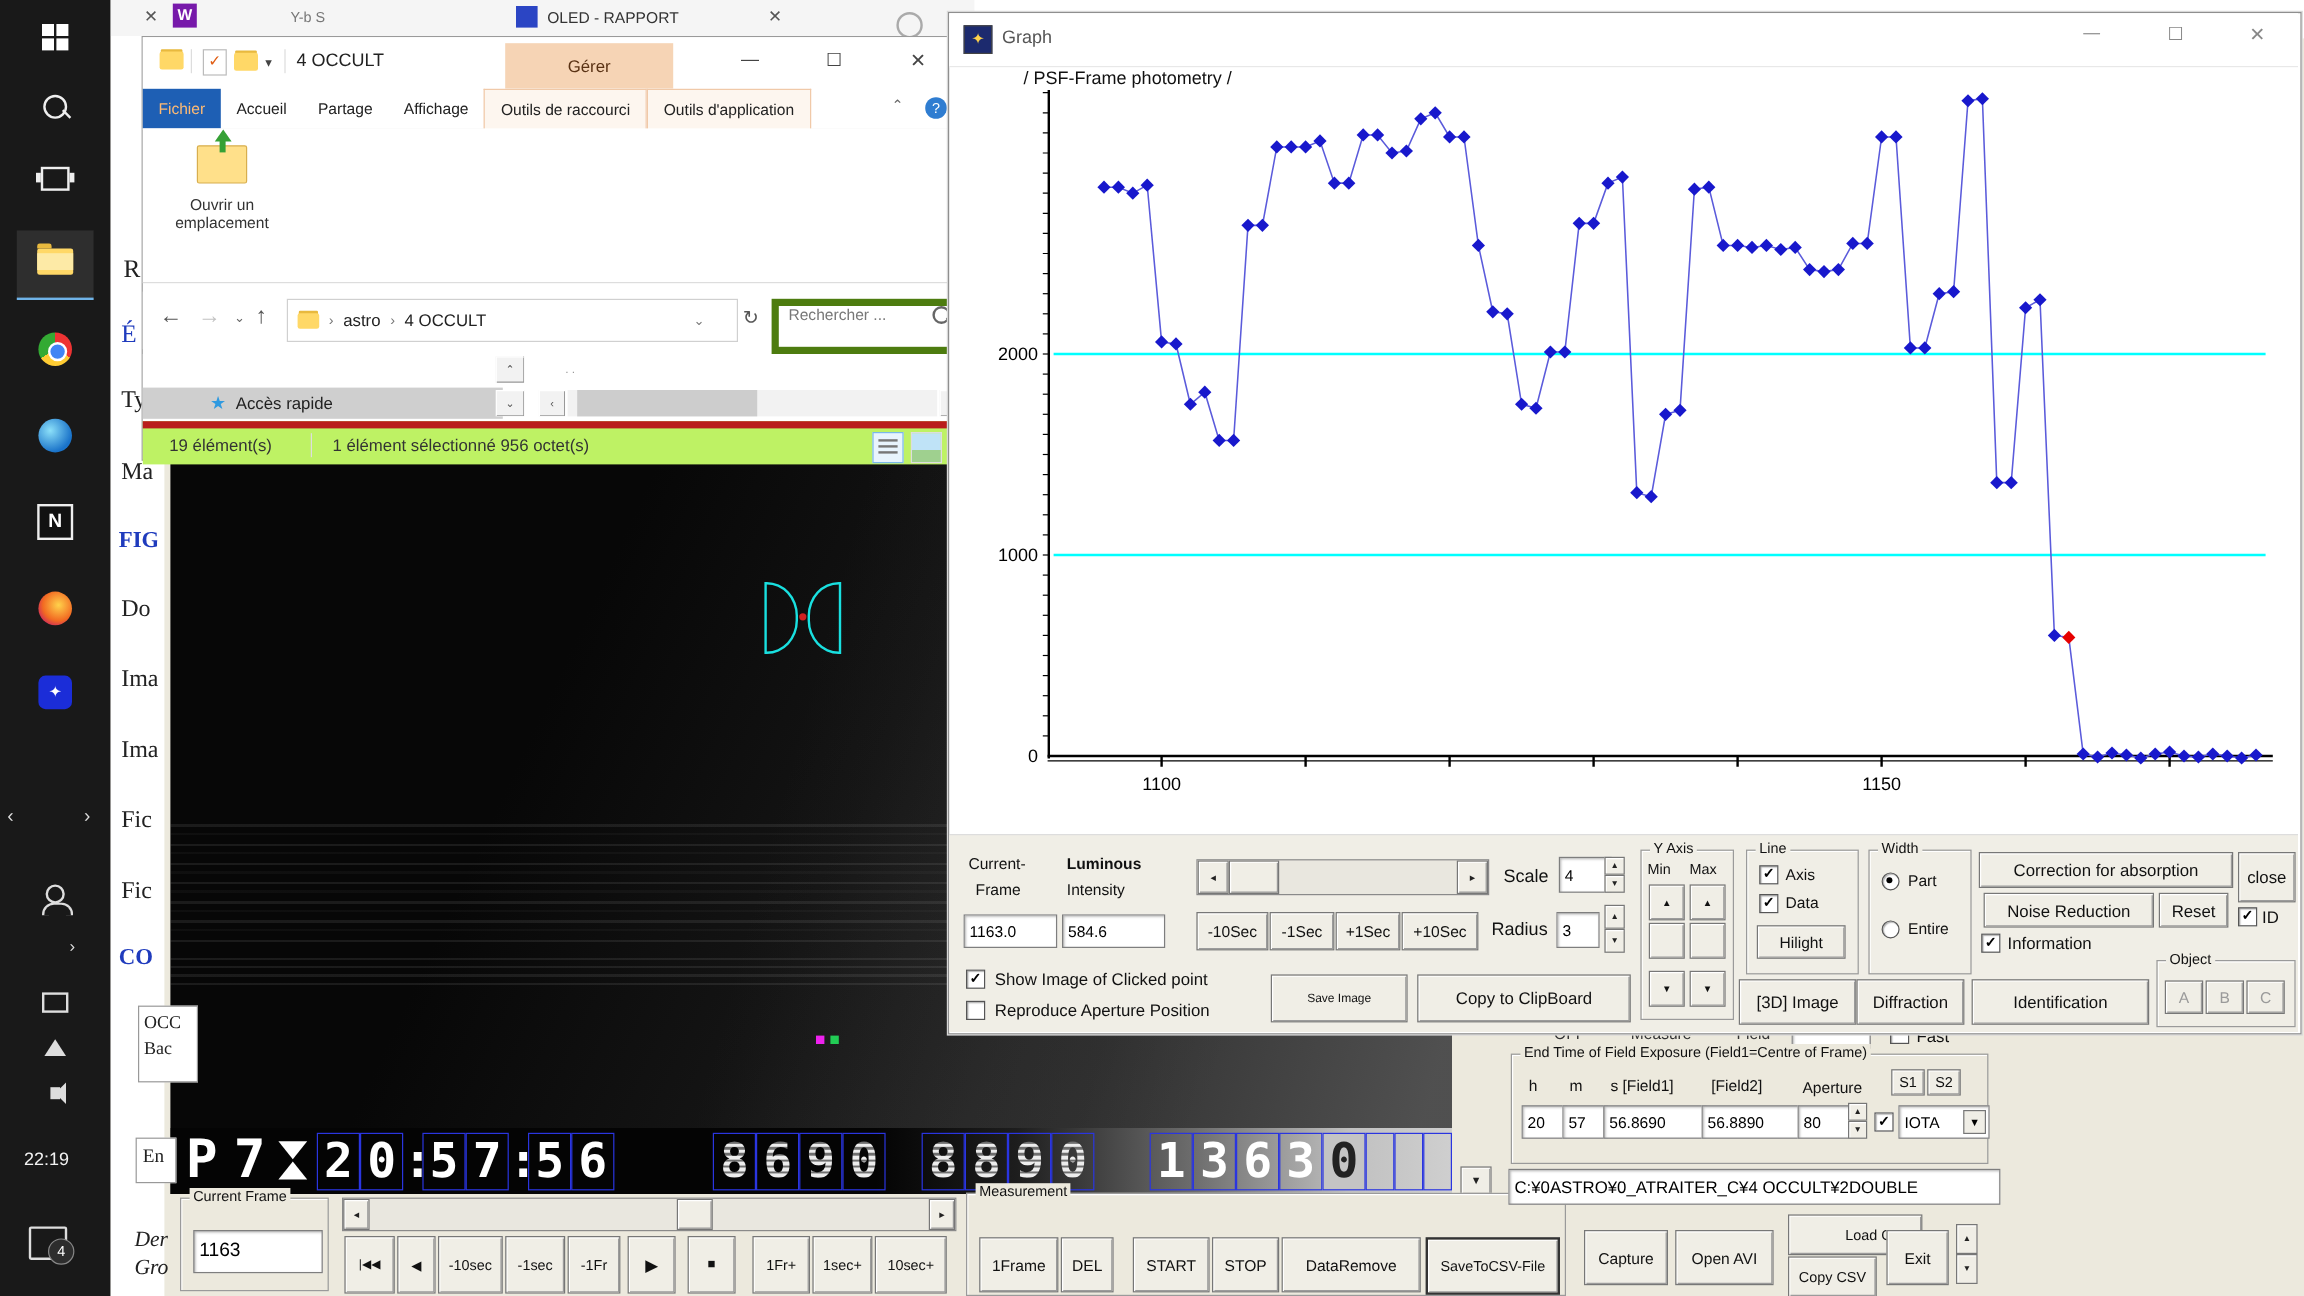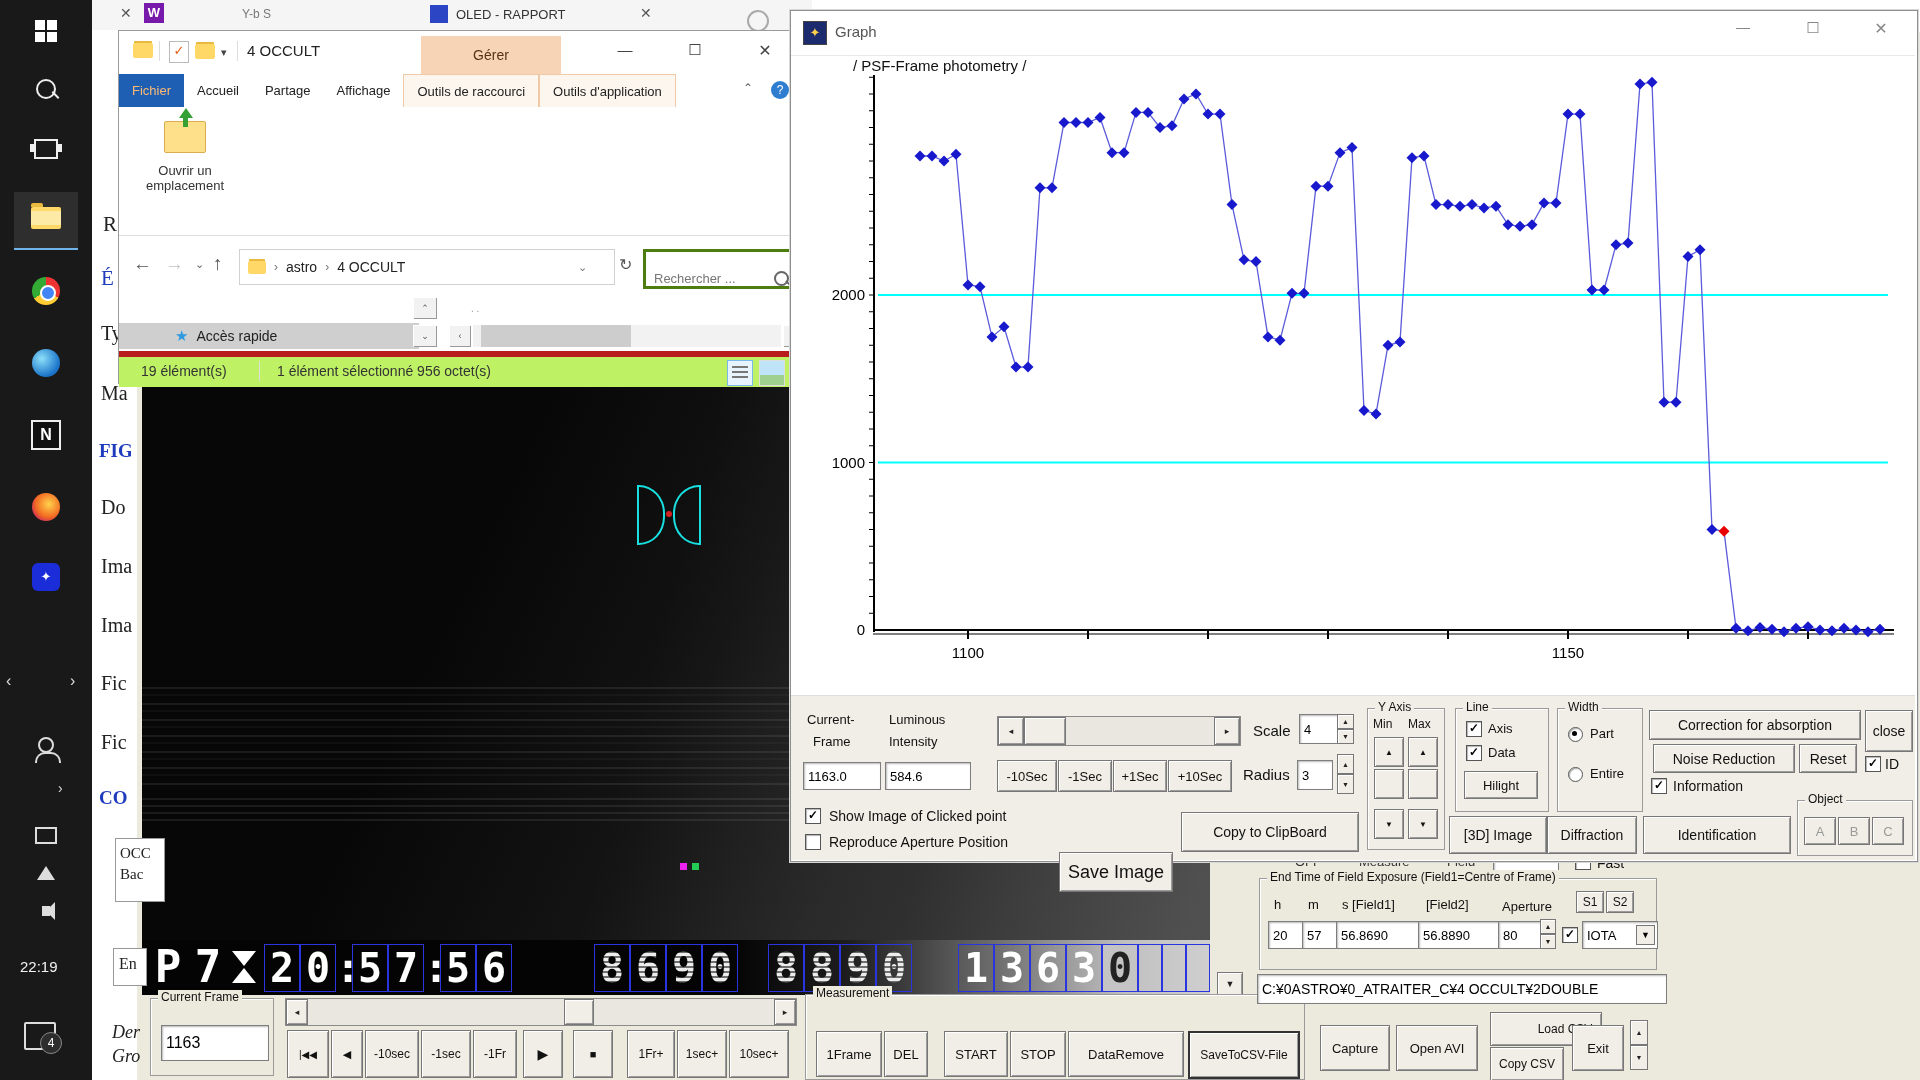--- a/index.html
+++ b/index.html
@@ -303,21 +303,21 @@
     <div class="abs" style="left:94px;top:10px;font-size:19px;color:#555;">↑</div>
     <div class="abs" style="left:120px;top:6px;width:374px;height:34px;border:1px solid #d0d0d0;background:#fff;display:flex;align-items:center;">
       <div style="margin-left:8px;width:18px;height:13px;background:#ffd867;border-radius:2px;box-shadow:0 -3px 0 -1px #e8b93e;"></div>
       <span style="margin:0 8px;color:#777;font-size:12px;">›</span>
       <span style="font-size:14px;color:#222;">astro</span>
       <span style="margin:0 8px;color:#777;font-size:12px;">›</span>
       <span style="font-size:14px;color:#222;">4 OCCULT</span>
       <span style="position:absolute;left:338px;color:#777;font-size:11px;">⌄</span>
     </div>
     <div class="abs" style="left:500px;top:12px;font-size:16px;color:#555;">↻</div>
-    <div class="abs" style="left:524px;top:6px;width:156px;height:34px;border:3px solid #4d7c0f;background:#fff;display:flex;align-items:flex-end;">
+    <div class="abs" style="left:524px;top:6px;width:156px;height:34px;border:6px solid #4d7c0f;background:#fff;display:flex;align-items:flex-start;">
       <span style="margin-left:8px;font-size:13px;color:#777;">Rechercher ...</span>
       <div style="position:absolute;left:128px;width:11px;height:11px;border:2px solid #666;border-radius:50%;">
         <div style="position:absolute;left:9px;top:9px;width:6px;height:2px;background:#666;transform:rotate(45deg);"></div>
       </div>
     </div>
   </div>
 
   <div class="abs" style="left:0;top:264px;width:686px;height:56px;background:#fff;">
     <div class="arrowbtn" style="left:294px;top:2px;width:24px;height:22px;background:#f2f2f2;border:none;color:#555;">⌃</div>
     <div class="lbl" style="left:352px;top:8px;color:#999;font-size:10px;">. .</div>
@@ -499,21 +499,21 @@
       <path d="M 1047.5 573.325 L 1053 567.825 L 1058.5 573.325 L 1053 578.825 Z" fill="#1818cc"></path>
       <path d="M 1059.5 575 L 1065 569.5 L 1070.5 575 L 1065 580.5 Z" fill="#1818cc"></path>
       <path d="M 1071.5 576.675 L 1077 571.175 L 1082.5 576.675 L 1077 582.175 Z" fill="#1818cc"></path>
       <path d="M 1083.5 574.1625 L 1089 568.6625 L 1094.5 574.1625 L 1089 579.6625 Z" fill="#1818cc"></path>
     </svg>
 
 
   <div class="abs" style="left:0;top:684px;width:1124px;height:164px;background:#f0eee6;border-top:1px solid #ddd;">
     <div class="lbl" style="left:16px;top:16px;">Current-</div>
     <div class="lbl" style="left:22px;top:38px;">Frame</div>
-    <div class="lbl" style="left:98px;top:16px;">Luminous</div>
+    <div class="lbl" style="left:98px;top:16px;font-weight:bold;">Luminous</div>
     <div class="lbl" style="left:98px;top:38px;">Intensity</div>
     <div class="sunken" style="left:12px;top:66px;width:68px;height:26px;">1163.0</div>
     <div class="sunken" style="left:94px;top:66px;width:76px;height:26px;">584.6</div>
 
     <div class="sbtrack" style="left:206px;top:20px;width:242px;height:28px;">
       <div class="arrowbtn" style="left:0;top:0;width:24px;height:26px;">◂</div>
       <div class="sbthumb" style="left:26px;top:0;width:40px;height:26px;"></div>
       <div class="arrowbtn" style="left:216px;top:0;width:24px;height:26px;">▸</div>
     </div>
     <div class="lbl" style="left:462px;top:26px;font-size:15px;">Scale</div>
@@ -531,21 +531,21 @@
     <div class="sunken" style="left:506px;top:64px;width:26px;height:28px;">3</div>
     <div class="spin" style="left:546px;top:58px;width:17px;height:40px;">
         <div>▲</div>
         <div>▼</div>
       </div>
 
     <div class="cb" style="left:14px;top:112px;">✓</div>
     <div class="lbl" style="left:38px;top:112px;font-size:14px;">Show Image of Clicked point</div>
     <div class="cb" style="left:14px;top:138px;"></div>
     <div class="lbl" style="left:38px;top:138px;font-size:14px;">Reproduce Aperture Position</div>
-    <div class="btn" style="left:268px;top:116px;width:112px;height:38px;font-size:18px;margin-top:40px;">Save Image</div>
+    <div class="btn" style="left:268px;top:116px;width:112px;height:38px;font-size:10px;">Save Image</div>
     <div class="btn" style="left:390px;top:116px;width:176px;height:38px;font-size:14px;">Copy to ClipBoard</div>
 
     <div class="grp" style="left:576px;top:12px;width:76px;height:140px;background:#f0eee6;">
       <span class="cap" style="background:#f0eee6;">Y Axis</span>
       <span class="lbl" style="left:5px;top:8px;font-size:12px;">Min</span>
       <span class="lbl" style="left:40px;top:8px;font-size:12px;">Max</span>
       <div class="btn" style="left:6px;top:28px;width:28px;height:28px;font-size:8px;">▲</div>
       <div class="btn" style="left:40px;top:28px;width:28px;height:28px;font-size:8px;">▲</div>
       <div class="btn" style="left:6px;top:60px;width:28px;height:28px;"></div>
       <div class="btn" style="left:40px;top:60px;width:28px;height:28px;"></div>

